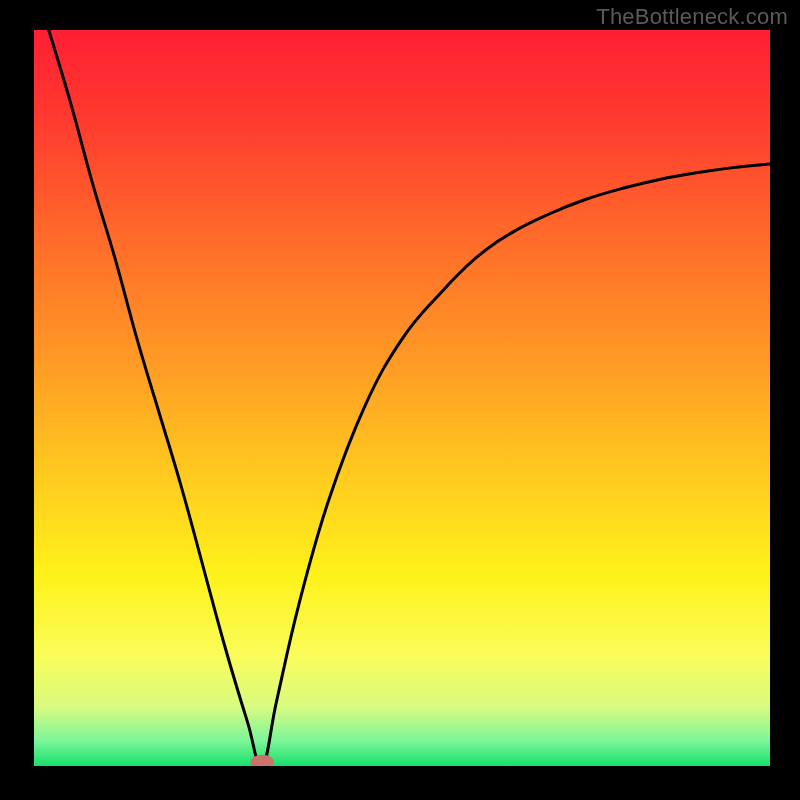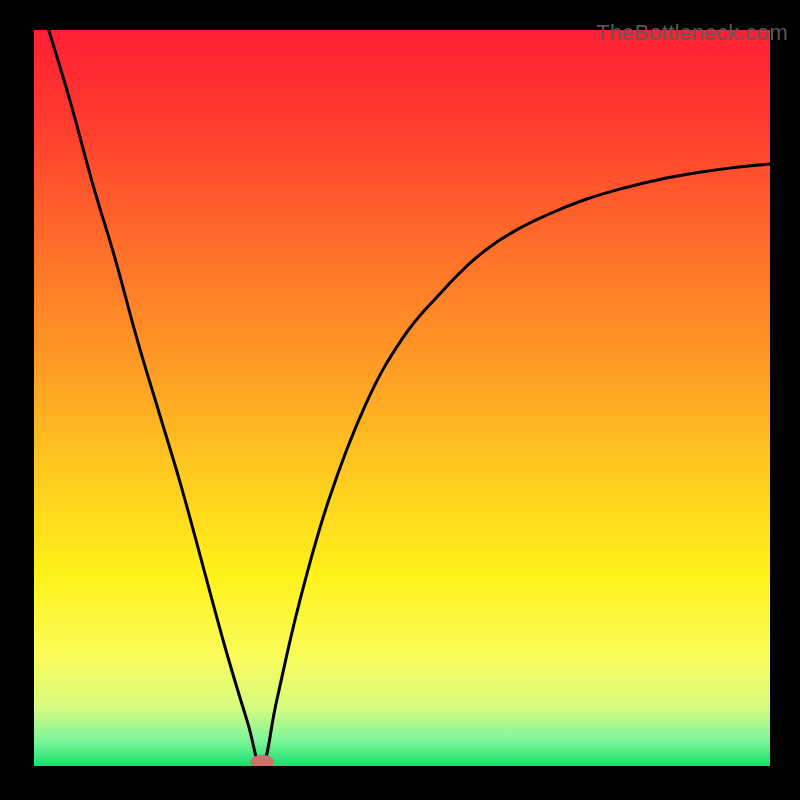--- a/index.html
+++ b/index.html
@@ -11,21 +11,21 @@
     font-family: Arial, Helvetica, sans-serif;
   }
   .frame {
     position: relative;
     width: 800px;
     height: 800px;
     background: #000;
   }
   .watermark {
     position: absolute;
-    top: 20px;
+    top: 4px;
     right: 12px;
     color: #5a5a5a;
     font-size: 22px;
     font-weight: 500;
     letter-spacing: 0.2px;
     z-index: 10;
   }
   .plot-area {
     position: absolute;
     left: 34px;

